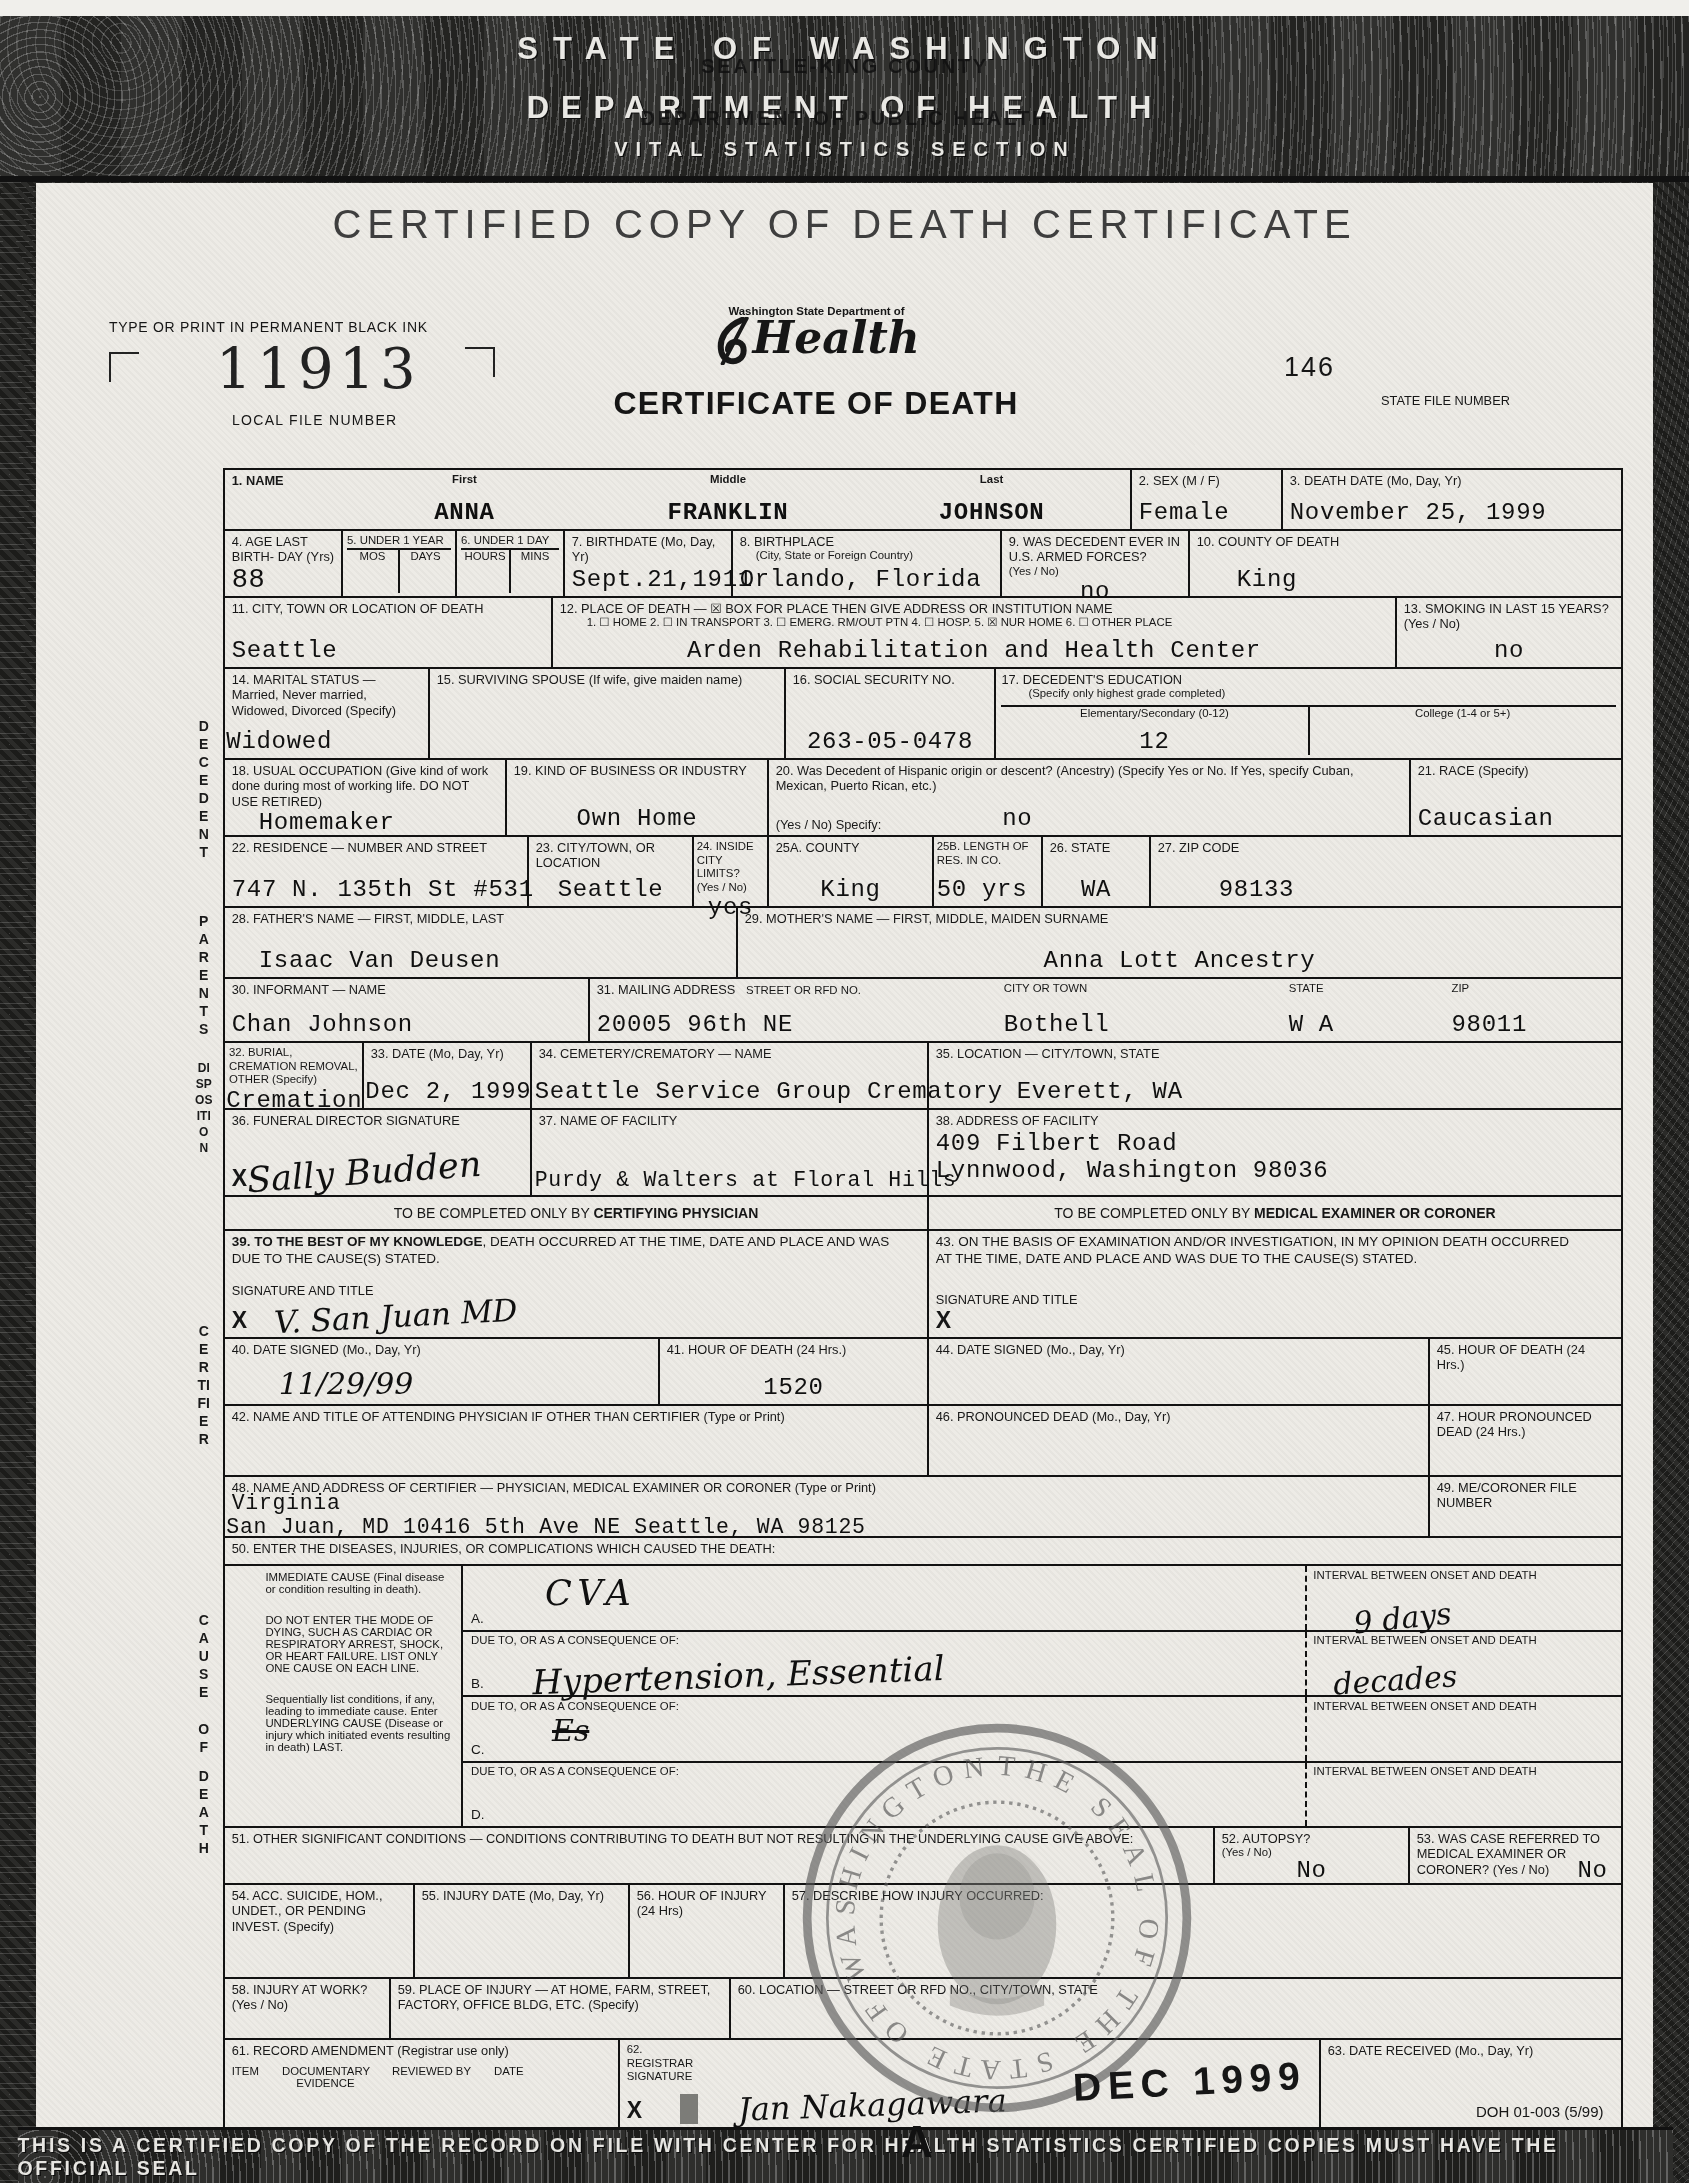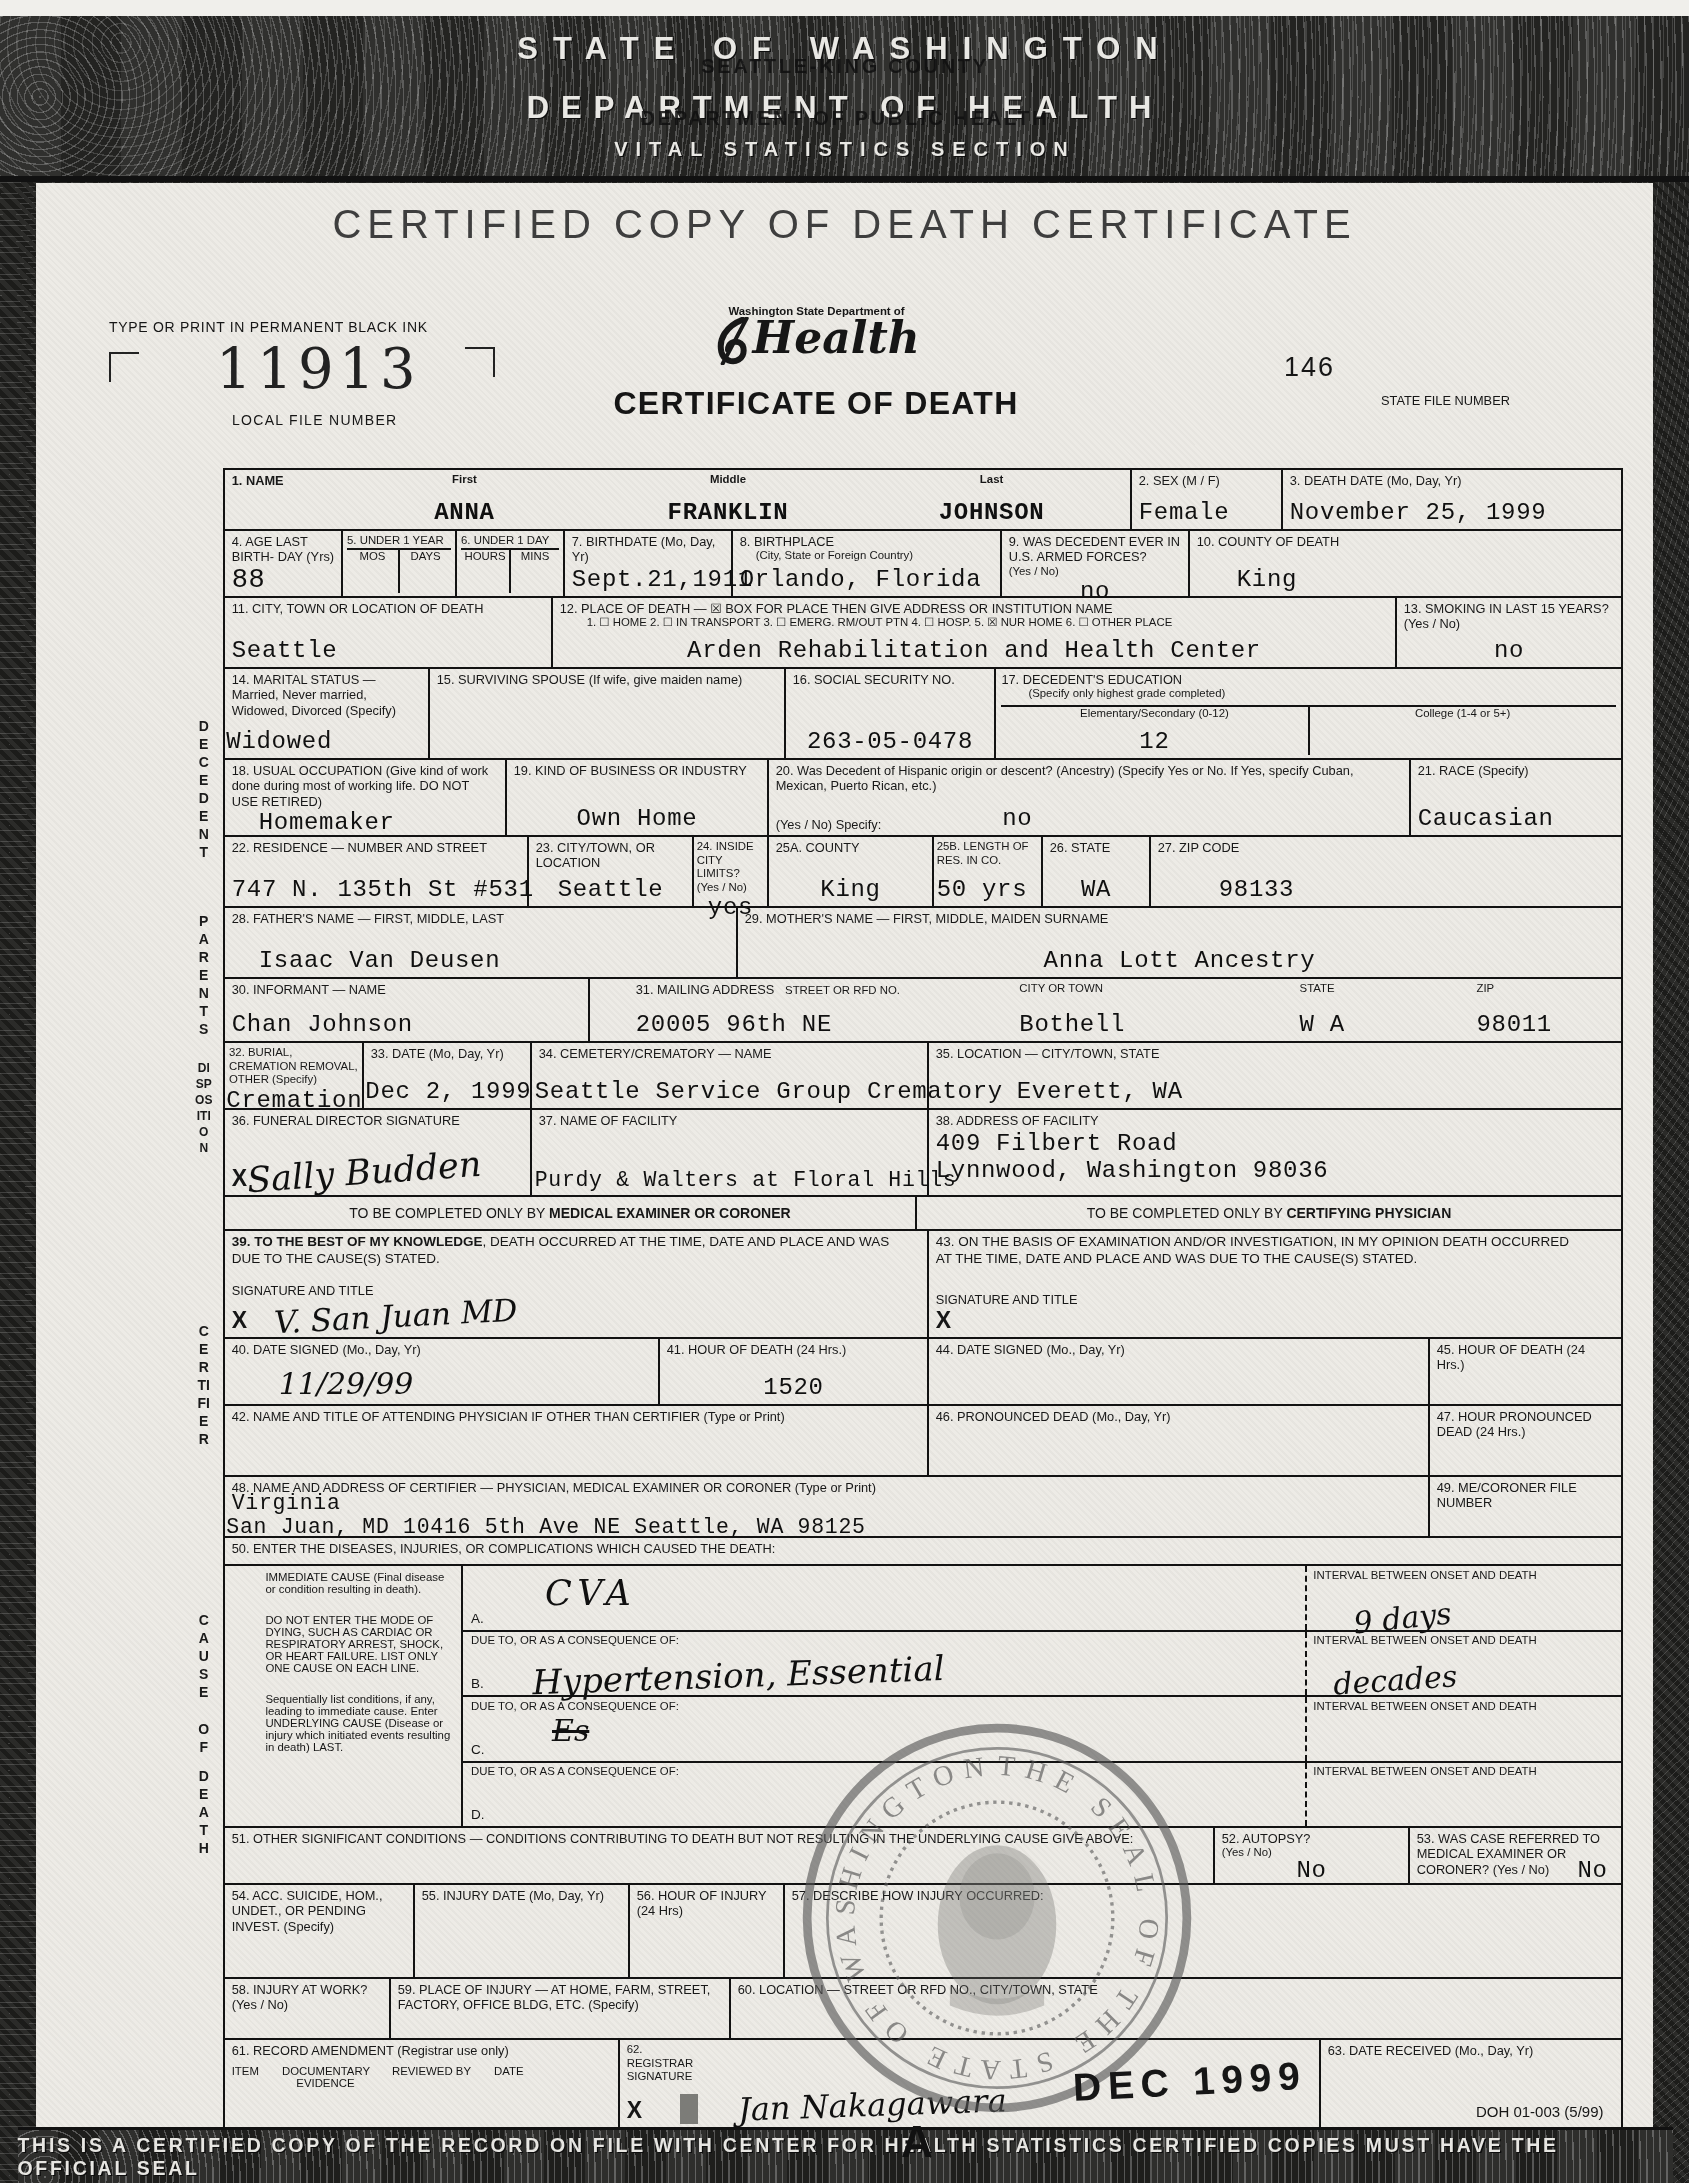--- a/index.html
+++ b/index.html
@@ -61,21 +61,21 @@
   .hand{font-family:"DejaVu Serif",serif;font-style:italic;color:#101010;}
   .handval{font-size:30px;margin-top:auto;white-space:nowrap;}
   .sig{font-size:35px;transform:rotate(-4deg);}
   .xmark{font-weight:bold;font-size:23px;}
   .namegrid{display:flex;flex:1;font-weight:bold;}
   .ncol{flex:1;display:flex;flex-direction:column;text-align:center;}
   .splitbox{display:flex;border-top:2px solid #121212;flex:1;}
   .splitbox>div{flex:1;text-align:center;display:flex;flex-direction:column;}
   .splitbox>div+div{border-left:2px solid #121212;}
   .mailgrid{display:flex;flex:1;}
-  .mailgrid>div{display:flex;flex-direction:column;margin-left:39px;}
+  .mailgrid>div{display:flex;flex-direction:column;}
   .sechead{align-items:center;justify-content:center;text-align:center;font-size:14px;}
   .para{font-size:13.5px;line-height:1.25;max-width:96%;}
   .causerow{display:flex;padding-left:35px;}
   .causelines{flex:1;display:flex;flex-direction:column;}
   .csub{display:flex;border-bottom:2px solid #121212;flex:1;}
   .csub:last-child{border-bottom:0;}
   .cline{flex:1;position:relative;padding:2.7px 8px;display:flex;flex-direction:column;}
   .cinterval{width:301px;border-left:2px dashed #121212;padding:2.7px 6.7px;display:flex;flex-direction:column;}
   .letter{position:absolute;left:8px;bottom:4px;font-size:13.5px;}
   .scrib{text-decoration:line-through;}
@@ -383,25 +383,25 @@
             <span class="val" style="font-size:21.5px;margin-left:-4px">Purdy &amp; Walters at Floral Hills</span>
           </div>
           <div class="cell" style="flex:1">
             <span class="lbl">38. ADDRESS OF FACILITY</span>
             <span class="val" style="margin-top:1.3px">409 Filbert Road</span>
             <span class="val" style="margin-top:0">Lynnwood, Washington 98036</span>
           </div>
         </div>
 
         <div class="row" style="height:34px">
+          <div class="cell sechead" style="width:704px">
+            <span><span>TO BE COMPLETED ONLY BY </span><strong>CERTIFYING PHYSICIAN</strong></span>
+          </div>
           <div class="cell sechead" style="flex:1">
             <span><span>TO BE COMPLETED ONLY BY </span><strong>MEDICAL EXAMINER OR CORONER</strong></span>
-          </div>
-          <div class="cell sechead" style="width:704px">
-            <span><span>TO BE COMPLETED ONLY BY </span><strong>CERTIFYING PHYSICIAN</strong></span>
           </div>
         </div>
 
         <div class="row" style="height:108px">
           <div class="cell" style="width:704px">
             <div class="para"><strong>39. TO THE BEST OF MY KNOWLEDGE</strong><span>, DEATH OCCURRED AT THE TIME, DATE AND PLACE AND WAS DUE TO THE CAUSE(S) STATED.</span></div>
             <span class="lbl" style="margin-top:auto">SIGNATURE AND TITLE</span>
             <div style="display:flex;align-items:flex-end">
               <span class="xmark">X</span>
               <span class="hand" style="font-size:31px;margin-left:27px;transform:rotate(-3deg)">V. San Juan MD</span>

